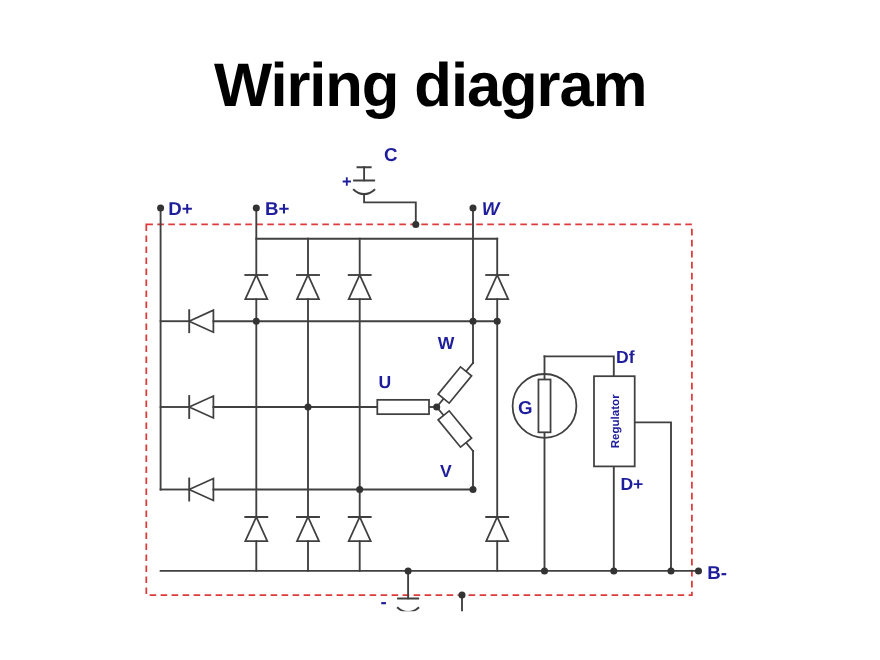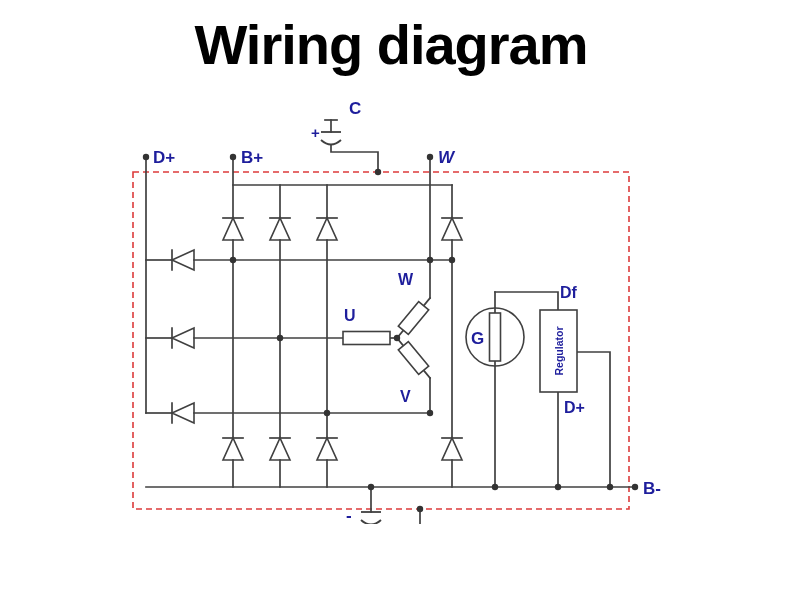--- a/index.html
+++ b/index.html
@@ -1,19 +1,19 @@
 <!DOCTYPE html>
 <html style="--line: #404040; --label: #1e1e9c; --housing: #dd3b3b; --title: #000000; --dot: #333333; --bg: #ffffff;"><head>
 <meta charset="utf-8">
 <style>
   :root{
     --line:#404040; --label:#1e1e9c; --housing:#dd3b3b; --title:#000000; --dot:#333333; --bg:#ffffff;
   }
   html,body{margin:0;padding:0;background:var(--bg);}
-  .stage{position:relative;width:800px;height:524px;background:var(--bg);overflow:hidden;}
+  .stage{position:relative;width:800px;height:524px;background:var(--bg);overflow:hidden;margin-top:32px;}
   svg{position:absolute;top:0;left:0;}
   .wire{stroke:var(--line);stroke-width:1.7;fill:none;stroke-linecap:square;}
   .comp{stroke:var(--line);stroke-width:1.6;fill:#ffffff;}
   .comp-open{stroke:var(--line);stroke-width:1.6;fill:none;}
   .plate{stroke:var(--line);stroke-width:1.8;fill:none;}
   .dot{fill:var(--dot);stroke:none;}
   .housing{stroke:var(--housing);stroke-width:1.6;fill:none;stroke-dasharray:6 4;}
   .lbl{fill:var(--label);font-family:"Liberation Sans",sans-serif;font-weight:bold;}
   .ttl{fill:var(--title);font-family:"Liberation Sans",sans-serif;font-weight:bold;letter-spacing:-1px;}
 </style>

